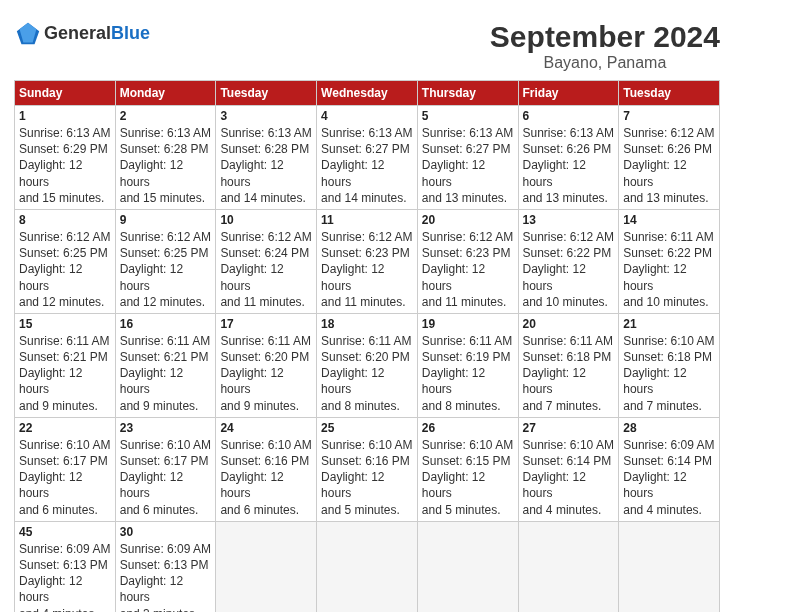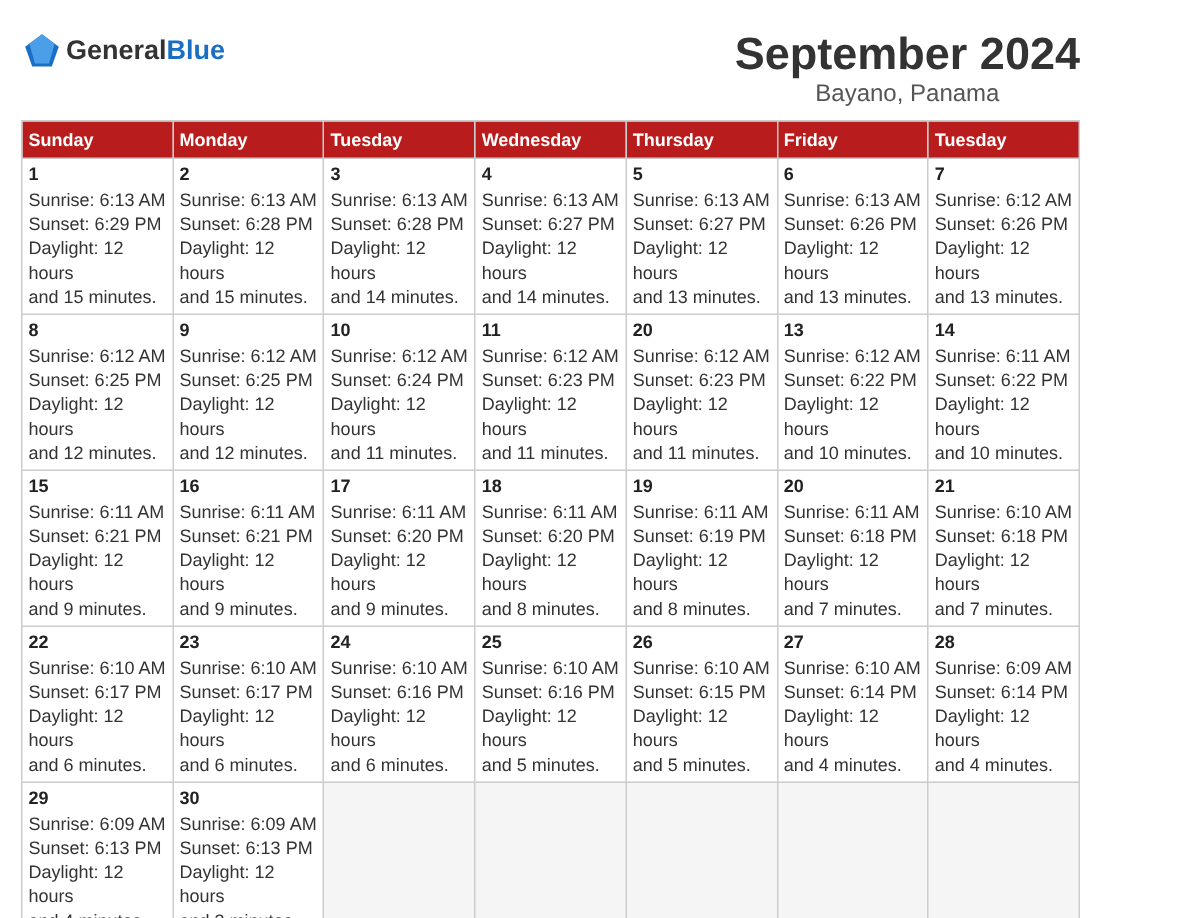--- a/index.html
+++ b/index.html
@@ -235,21 +235,21 @@
             <span class="day-number">27</span>
             <div class="day-info">Sunrise: 6:10 AM<br>Sunset: 6:14 PM<br>Daylight: 12 hours<br>and 4 minutes.</div>
           </td>
           <td>
             <span class="day-number">28</span>
             <div class="day-info">Sunrise: 6:09 AM<br>Sunset: 6:14 PM<br>Daylight: 12 hours<br>and 4 minutes.</div>
           </td>
         </tr>
         <tr>
           <td>
-            <span class="day-number">29</span>
+            <span class="day-number">45</span>
             <div class="day-info">Sunrise: 6:09 AM<br>Sunset: 6:13 PM<br>Daylight: 12 hours<br>and 4 minutes.</div>
           </td>
           <td>
             <span class="day-number">30</span>
             <div class="day-info">Sunrise: 6:09 AM<br>Sunset: 6:13 PM<br>Daylight: 12 hours<br>and 3 minutes.</div>
           </td>
           <td class="empty"></td>
           <td class="empty"></td>
           <td class="empty"></td>
           <td class="empty"></td>

